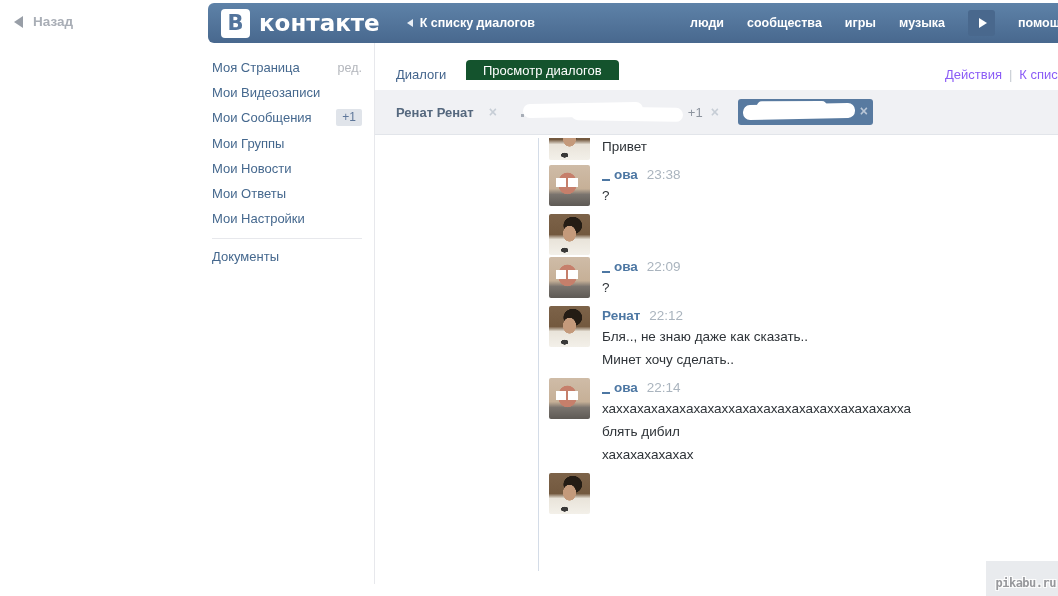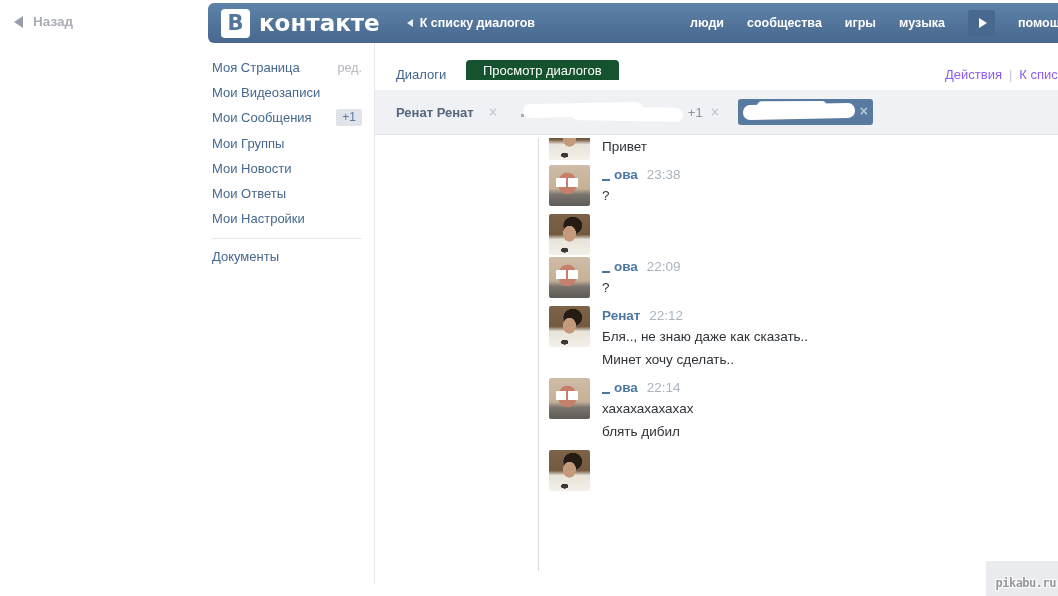--- a/index.html
+++ b/index.html
@@ -281,22 +281,23 @@
   <div class="msg">
     <div class="avatar-clip">
         <div class="avatar avatar-vova"></div>
       </div>
     <div class="msg-body">
       <div class="msg-head">
         <span class="censor-box"></span><a class="msg-author">ова</a>
         <span class="msg-time">22:14</span>
       </div>
       <div class="msg-lines">
+          <div class="msg-line">хаххахахахахахахаххахахахахахахаххахахахахха</div>
+          <div class="msg-line">блять дибил</div>
           <div class="msg-line">хахахахахахах</div>
-          <div class="msg-line">блять дибил</div>
         </div>
     </div>
   </div>
 
   <div class="msg">
     <div class="avatar-clip">
         <div class="avatar avatar-renat"></div>
       </div>
   </div>
 </div>

